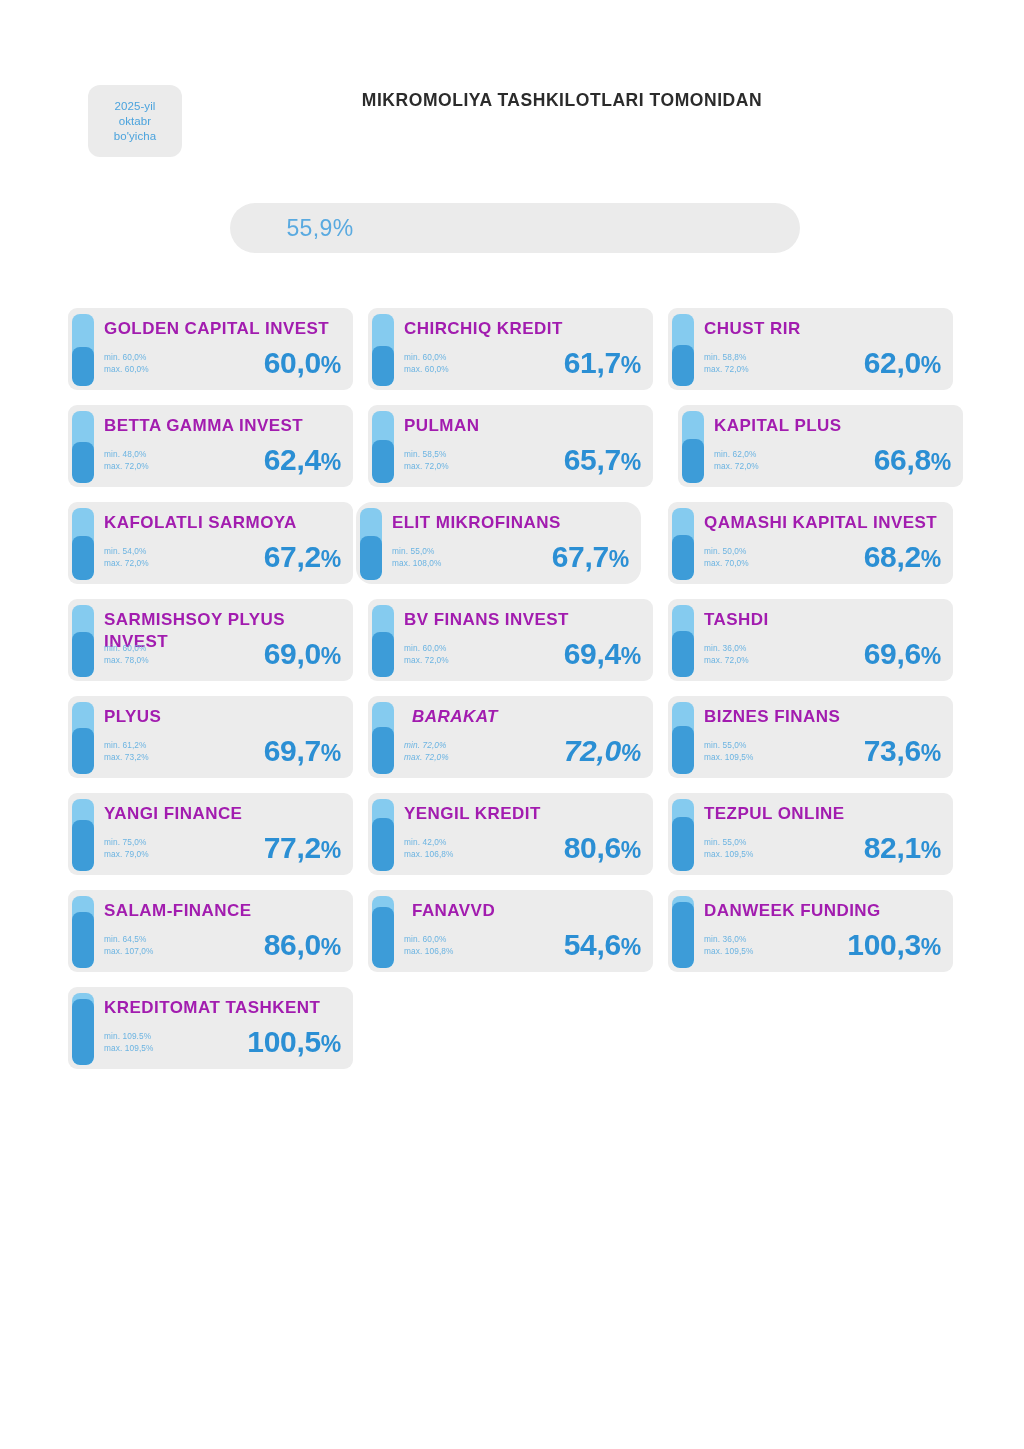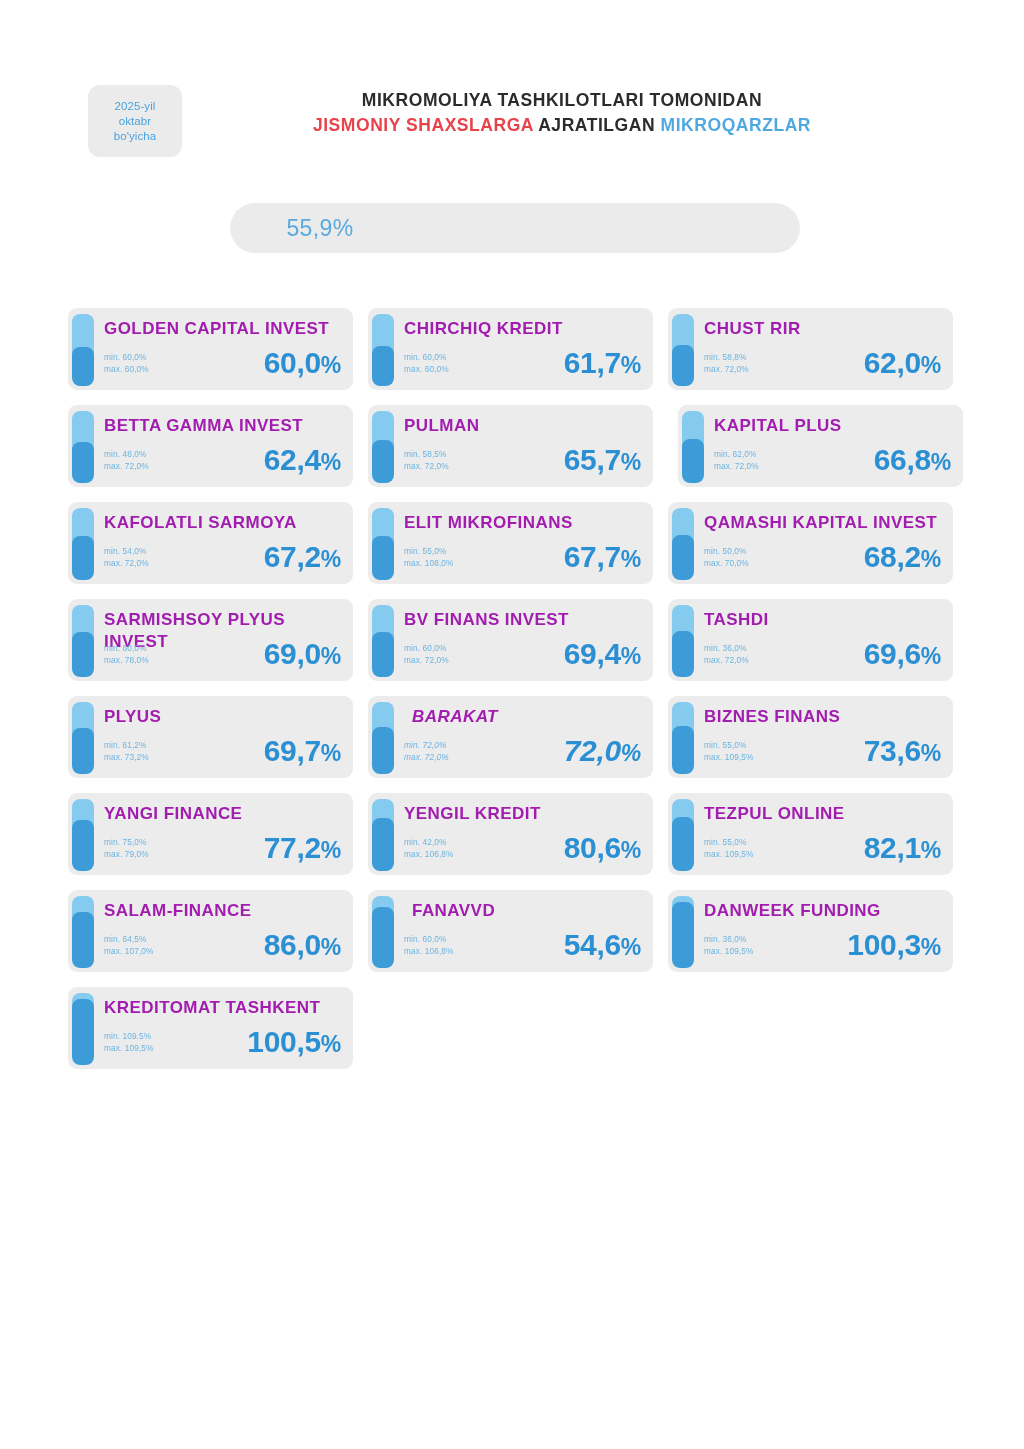--- a/index.html
+++ b/index.html
@@ -164,25 +164,20 @@
 <div class="header">
 
   <div class="date-badge">
     <span>2025-yil</span>
     <span>oktabr</span>
     <span>bo'yicha</span>
   </div>
 
   <div class="title-block">
     <div class="title-line1">MIKROMOLIYA TASHKILOTLARI TOMONIDAN</div>
-    <div class="title-line2">
-      <span class="t-red">JISMONIY SHAXSLARGA</span>
-      <span class="t-dark">AJRATILGAN</span>
-      <span class="t-blue">MIKROQARZLAR</span>
-    </div>
   </div>
 </div>
 
 <div class="avg-bar">
   <div class="avg-value">55,9%</div>
 </div>
 
 <div class="grid" id="card-grid">
     <div class="card" style="left: 0px; top: 0px;">
       <div class="gauge">
@@ -254,21 +249,21 @@
       <div class="gauge">
         <div class="gauge-fill" style="height: 44px;"></div>
       </div>
       <div class="card-title">KAFOLATLI SARMOYA</div>
       <div class="card-minmax">
         <div>min. 54,0%</div>
         <div>max. 72,0%</div>
       </div>
       <div class="card-value"><span>67,2</span><span class="pct">%</span></div>
     </div>
-    <div class="card" style="left: 300px; top: 194px;">
+    <div class="card" style="left: 288px; top: 194px; border-radius: 16px;">
       <div class="gauge">
         <div class="gauge-fill" style="height: 44px;"></div>
       </div>
       <div class="card-title">ELIT MIKROFINANS</div>
       <div class="card-minmax">
         <div>min. 55,0%</div>
         <div>max. 108,0%</div>
       </div>
       <div class="card-value"><span>67,7</span><span class="pct">%</span></div>
     </div>

